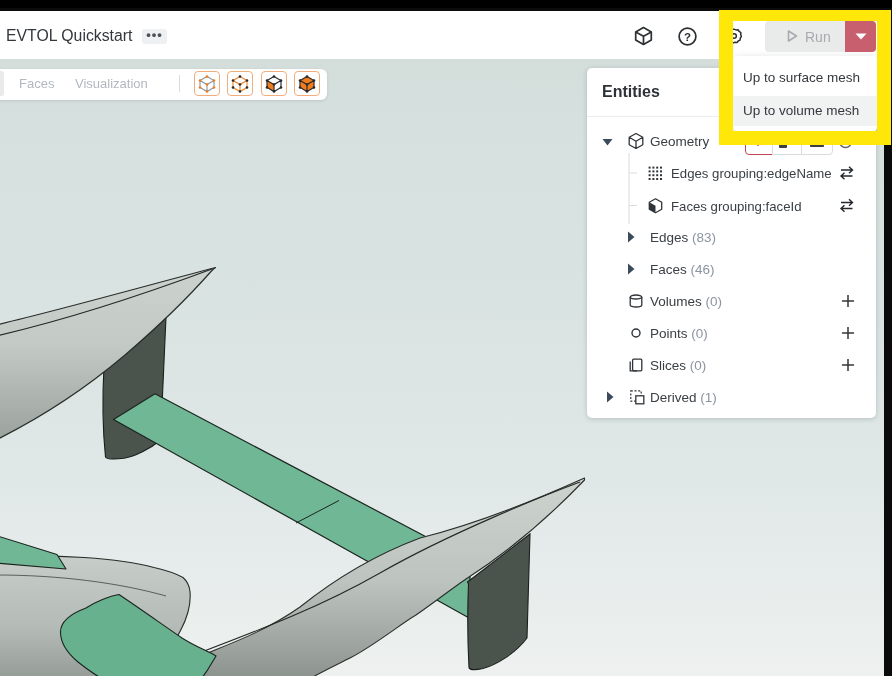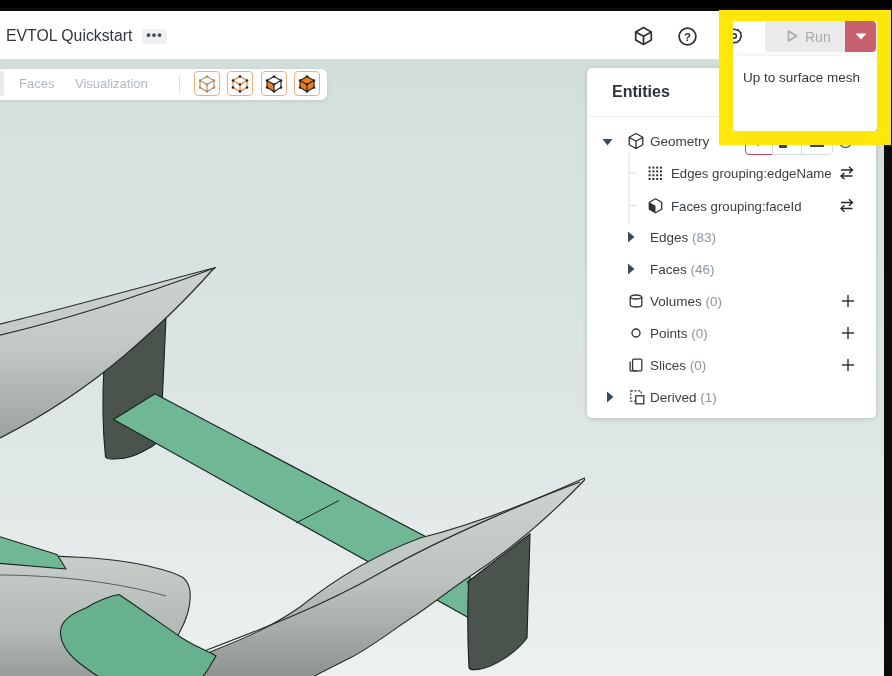--- a/index.html
+++ b/index.html
@@ -15,21 +15,21 @@
   .canvas { left:0; top:51px; width:884px; height:625px;
     background:linear-gradient(180deg,#d3dedb 0%, #d6e0de 10%, #d9e3e2 40%, #e0e8e7 67%, #ecf0ef 95%, #eef1f0 100%); }
   
   .toolbar { left:-8px; top:61px; width:335px; height:31px; background:#fff; border-radius:6px; box-shadow:0 1px 3px rgba(40,50,60,0.14); }
   .tb-sliver { left:0px; top:63px; width:4px; height:25px; background:#e8eaeb; border-radius:0 3px 3px 0; }
   .tab { top:68px; font-size:13px; color:#b1b8bf; }
   .tb-div { left:179px; top:67px; width:1px; height:17px; background:#d9dcde; }
   .icbtn { top:63px; width:26px; height:25px; background:#fff; border:1px solid #f2ad7c; border-radius:4px; }
   
   .panel { left:587px; top:60px; width:289px; height:350px; background:#fff; border-radius:5px; box-shadow:0 1px 5px rgba(40,50,60,0.22); }
-  .panel-title { left:602px; top:75px; font-size:16px; font-weight:bold; color:#2c3237;margin-left:10px; }
+  .panel-title { left:602px; top:75px; font-size:16px; font-weight:bold; color:#2c3237; }
   .panel-div { left:587px; top:108px; width:289px; height:1px; background:#ebedee; }
   
   .gbtn { top:118px; height:29px; background:#fff; border:1px solid #d9dcde; }
   
   .menu { left:733px; top:48px; width:144px; height:75px; background:#fff; border-radius:4px; box-shadow:0 3px 8px rgba(30,40,50,0.25); }
   .mrow { left:733px; width:144px; height:30px; font-size:13.5px; color:#34393e; line-height:30px; }
   .mrow span { margin-left:10px; }
   
   .runbtn { left:765px; top:13px; width:80px; height:31px; background:#e9ebeb; border-radius:4px 0 0 4px; }
   .runtxt { left:805px; top:21px; font-size:14px; color:#a6abb0; }
@@ -241,20 +241,21 @@
   <div class="abs" style="left:810px;top:133px;width:14px;height:6px;background:#3a3f44;border-radius:1px;"></div>
   <svg class="abs" style="left:752px;top:126px" width="15" height="14" viewBox="0 0 15 14">
     <path d="M2 7 L6 11 L13 3" fill="none" stroke="#c14553" stroke-width="1.8"></path>
   </svg>
   <svg class="abs" style="left:838px;top:126px" width="15" height="15" viewBox="0 0 15 15">
     <circle cx="7.5" cy="7.5" r="6" fill="none" stroke="#5d6266" stroke-width="1.6"></circle>
   </svg>
 
   <div class="abs menu"></div>
   <div class="abs mrow" style="top:55px"><span>Up to surface mesh</span></div>
+  <div class="abs mrow" style="top:88px;background:#f1f2f2"><span>Up to volume mesh</span></div>
 
   <div class="abs runbtn"></div>
   <svg class="abs" style="left:785px;top:21px" width="14" height="14" viewBox="0 0 14 14">
     <path d="M3.5 2 L11.5 7 L3.5 12 Z" fill="none" stroke="#a6abb0" stroke-width="1.6" stroke-linejoin="round"></path>
   </svg>
   <div class="abs runtxt">Run</div>
   <div class="abs redbtn"></div>
   <svg class="abs" style="left:854px;top:24px" width="14" height="9" viewBox="0 0 14 9">
     <path d="M1.5 1.5 L7 7.5 L12.5 1.5 Z" fill="#fff"></path>
   </svg>

